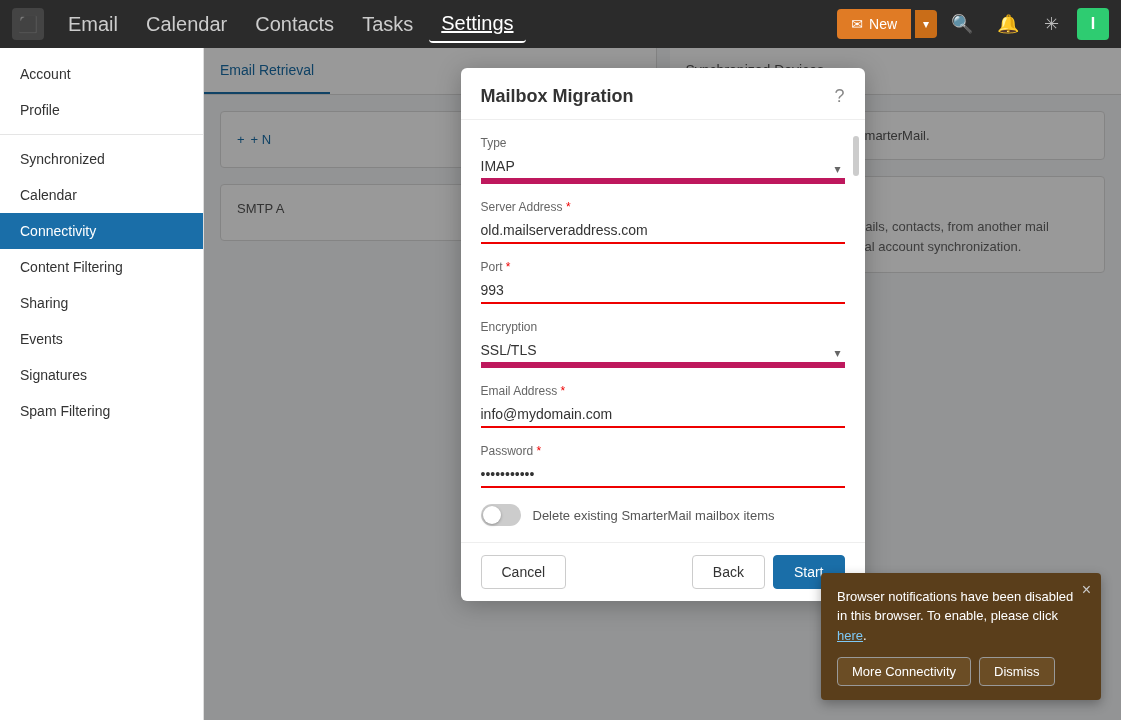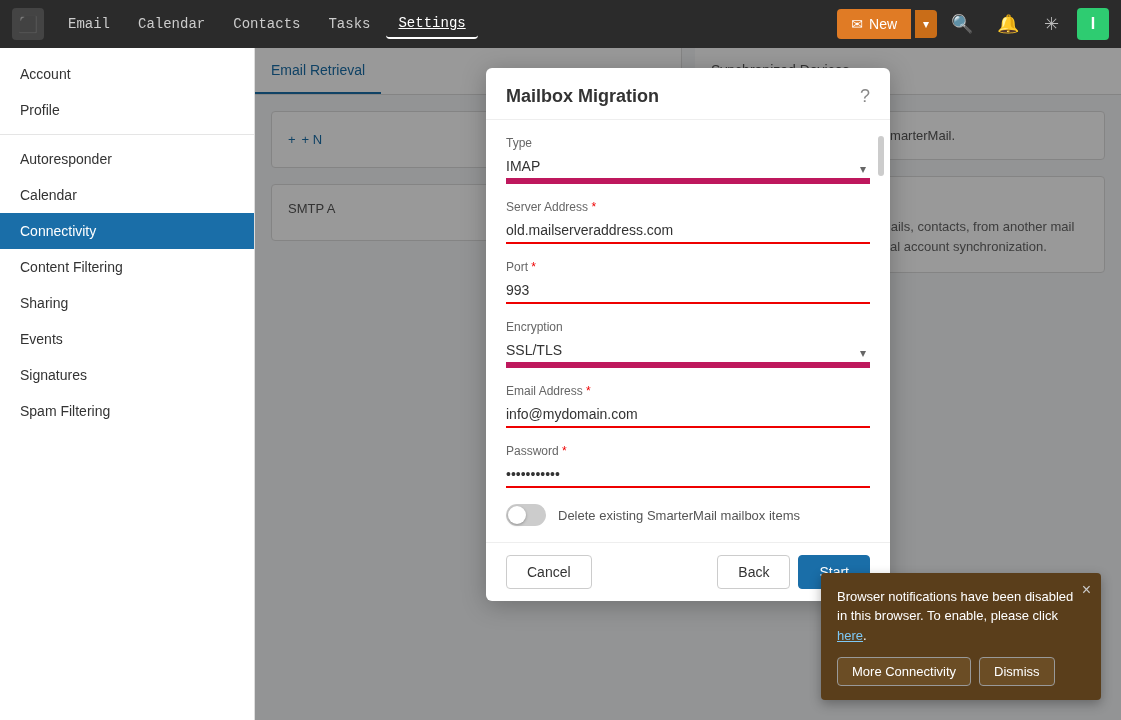--- a/index.html
+++ b/index.html
@@ -10,21 +10,21 @@
       display: flex; align-items: center;
       background: #2b2b2b; height: 48px; padding: 0 12px; gap: 4px;
     }
     .topnav-logo {
       width: 32px; height: 32px; background: #444; border-radius: 4px;
       display: flex; align-items: center; justify-content: center;
       color: #aaa; font-size: 16px; margin-right: 8px;
     }
     .topnav-item {
       color: #ccc; padding: 6px 12px; cursor: pointer; border-radius: 4px;
-      font-size: 14px; text-decoration: none; font-family: Liberation Mono, monospace;
+      font-size: 20px; text-decoration: none;
     }
     .topnav-item.active { color: #fff; border-bottom: 2px solid #fff; }
     .topnav-spacer { flex: 1; }
     .topnav-btn-new {
       background: #e07b25; color: #fff; border: none; border-radius: 4px 0 0 4px;
       padding: 7px 14px; cursor: pointer; font-size: 14px; display: flex; align-items: center; gap: 6px;
     }
     .topnav-btn-new-arrow {
       background: #c96d18; color: #fff; border: none; border-radius: 0 4px 4px 0;
       padding: 7px 8px; cursor: pointer; font-size: 12px;
@@ -36,21 +36,21 @@
       width: 32px; height: 32px; background: #2ecc71; border-radius: 4px;
       display: flex; align-items: center; justify-content: center;
       color: #fff; font-weight: bold; font-size: 16px; cursor: pointer; margin-left: 4px;
     }
 
     
     .layout { display: flex; height: calc(720px - 48px); }
 
     
     .sidebar {
-      width: 255px; background: #fff; border-right: 1px solid #ddd;
+      width: 204px; background: #fff; border-right: 1px solid #ddd;
       padding-top: 8px; flex-shrink: 0;
     }
     .sidebar-item {
       padding: 10px 20px; cursor: pointer; color: #333; font-size: 14px;
     }
     .sidebar-item.active { background: #1a6ea8; color: #fff; }
     .sidebar-divider { height: 1px; background: #e5e5e5; margin: 6px 0; }
 
     
     .main { flex: 1; background: #f5f7f9; overflow: auto; padding: 0; position: relative; }
@@ -180,21 +180,21 @@
   <span class="topnav-icon">✳</span>
   <div class="topnav-avatar">I</div>
 </div>
 
 <div class="layout">
 
   <div class="sidebar">
     <div class="sidebar-item">Account</div>
     <div class="sidebar-item">Profile</div>
     <div class="sidebar-divider"></div>
-    <div class="sidebar-item">Autoresponder</div>
+    <div class="sidebar-item">Synchronized</div>
     <div class="sidebar-item">Calendar</div>
     <div class="sidebar-item active">Connectivity</div>
     <div class="sidebar-item">Content Filtering</div>
     <div class="sidebar-item">Sharing</div>
     <div class="sidebar-item">Events</div>
     <div class="sidebar-item">Signatures</div>
     <div class="sidebar-item">Spam Filtering</div>
   </div>
 
   <div class="main">

